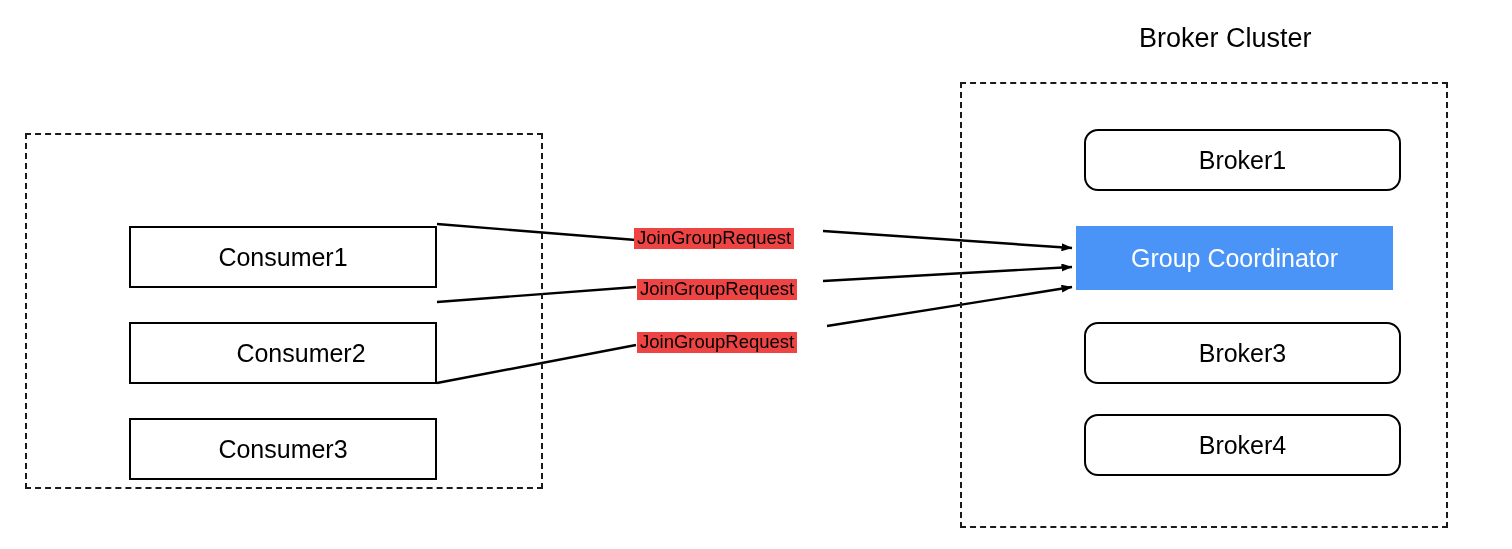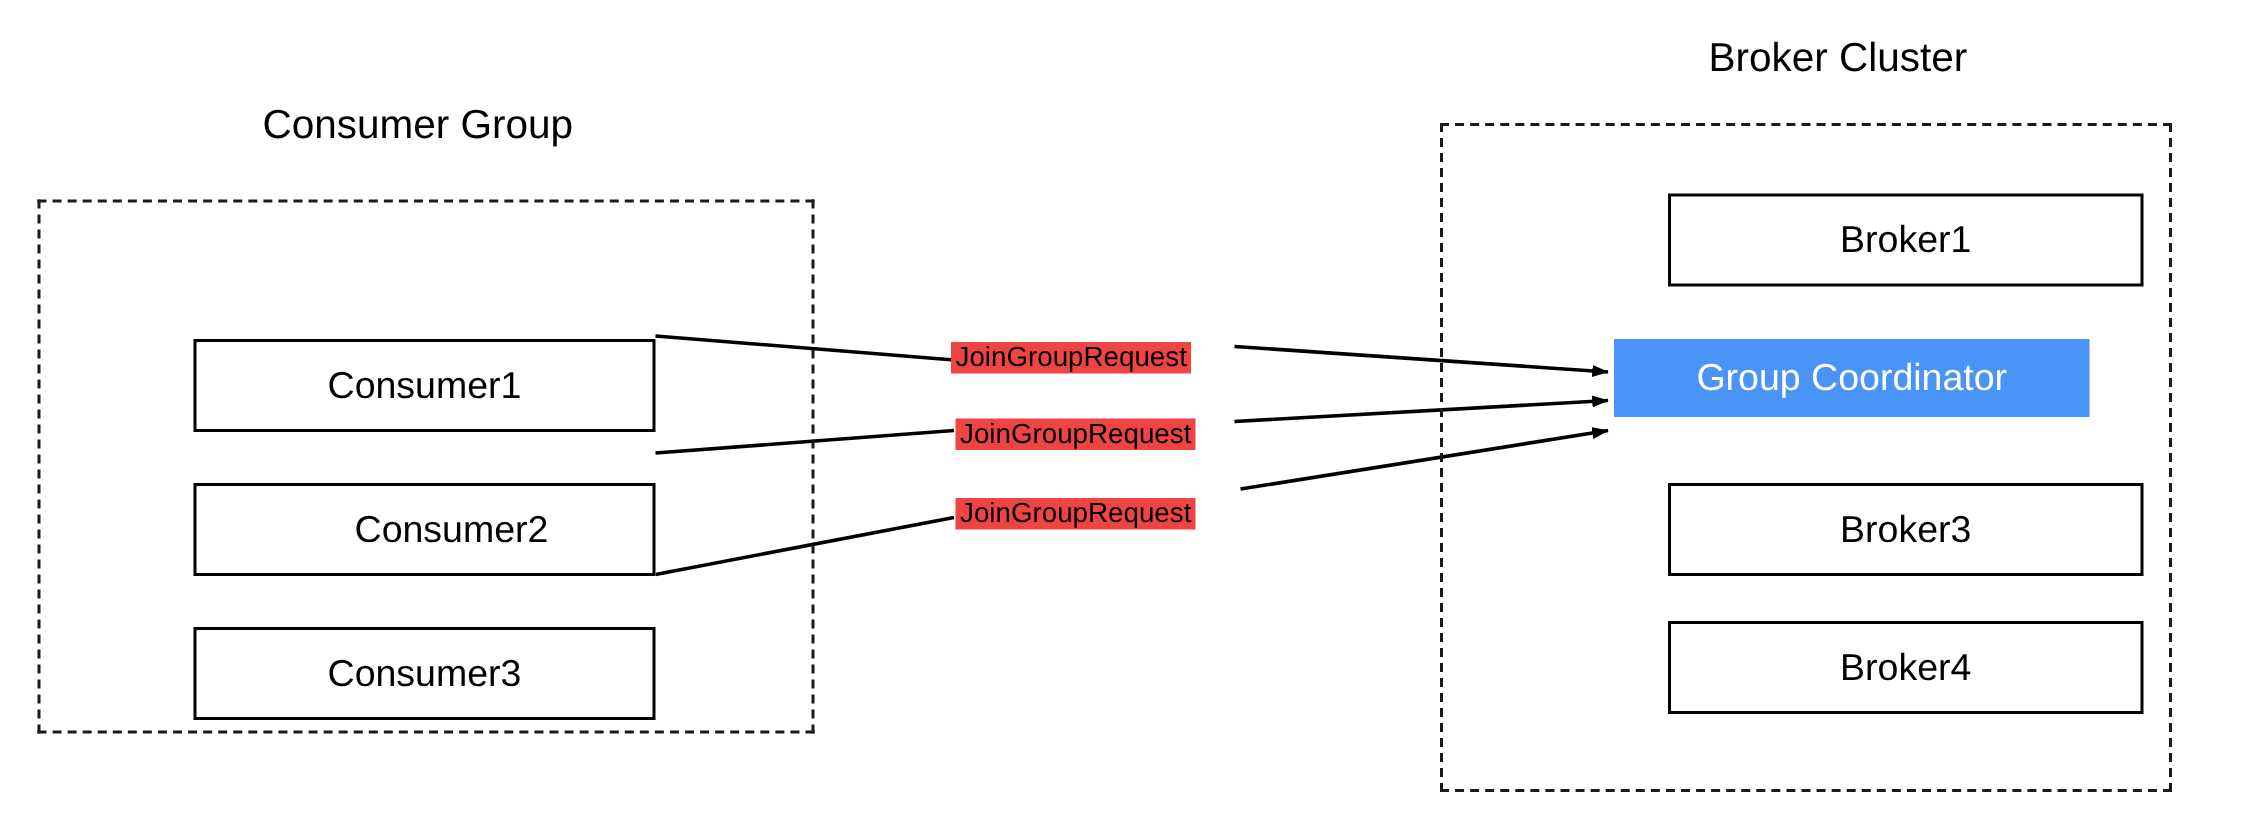--- a/index.html
+++ b/index.html
@@ -70,34 +70,35 @@
     left: 129px;
     width: 308px;
     height: 62px;
     margin-top: 40px;
   }
   #consumer-box-1 { top: 186px; }
   #consumer-box-2 { top: 282px; padding-left: 36px; }
   #consumer-box-3 { top: 378px; }
 
   .broker-box {
-    left: 1112px;
+    left: 1084px;
     width: 317px;
     height: 62px;
+    border-radius: 14px;
   }
   #broker-box-1 { top: 129px; }
   #broker-box-3 { top: 322px; }
   #broker-box-4 { top: 414px; }
 
   #group-coordinator-box {
     position: absolute;
     left: 1076px;
     top: 226px;
     width: 317px;
-    height: 52px;
+    height: 64px;
     box-sizing: border-box;
     border: none;
     background: #4a94f8;
     display: flex;
     align-items: center;
     justify-content: center;
     font-size: 25px;
     color: #ffffff;
     white-space: nowrap;
   }
@@ -146,21 +147,20 @@
 
     <line x1="437" y1="302" x2="636" y2="287" stroke="#000000" stroke-width="2.4"></line>
 
     <line x1="823" y1="281" x2="1072" y2="267" stroke="#000000" stroke-width="2.4" marker-end="url(#arrowhead)"></line>
 
     <line x1="437" y1="383" x2="636" y2="345" stroke="#000000" stroke-width="2.4"></line>
 
     <line x1="827" y1="326" x2="1072" y2="287" stroke="#000000" stroke-width="2.4" marker-end="url(#arrowhead)"></line>
   </svg>
 
-  <div class="group-title" id="consumer-group-title">Consumer Group</div>
 
   <div class="dashed-box" id="consumer-group-box"></div>
 
   <div class="node-box consumer-box" id="consumer-box-1">
     <span>Consumer1</span>
   </div>
 
   <div class="node-box consumer-box" id="consumer-box-2">
     <span>Consumer2</span>
   </div>

